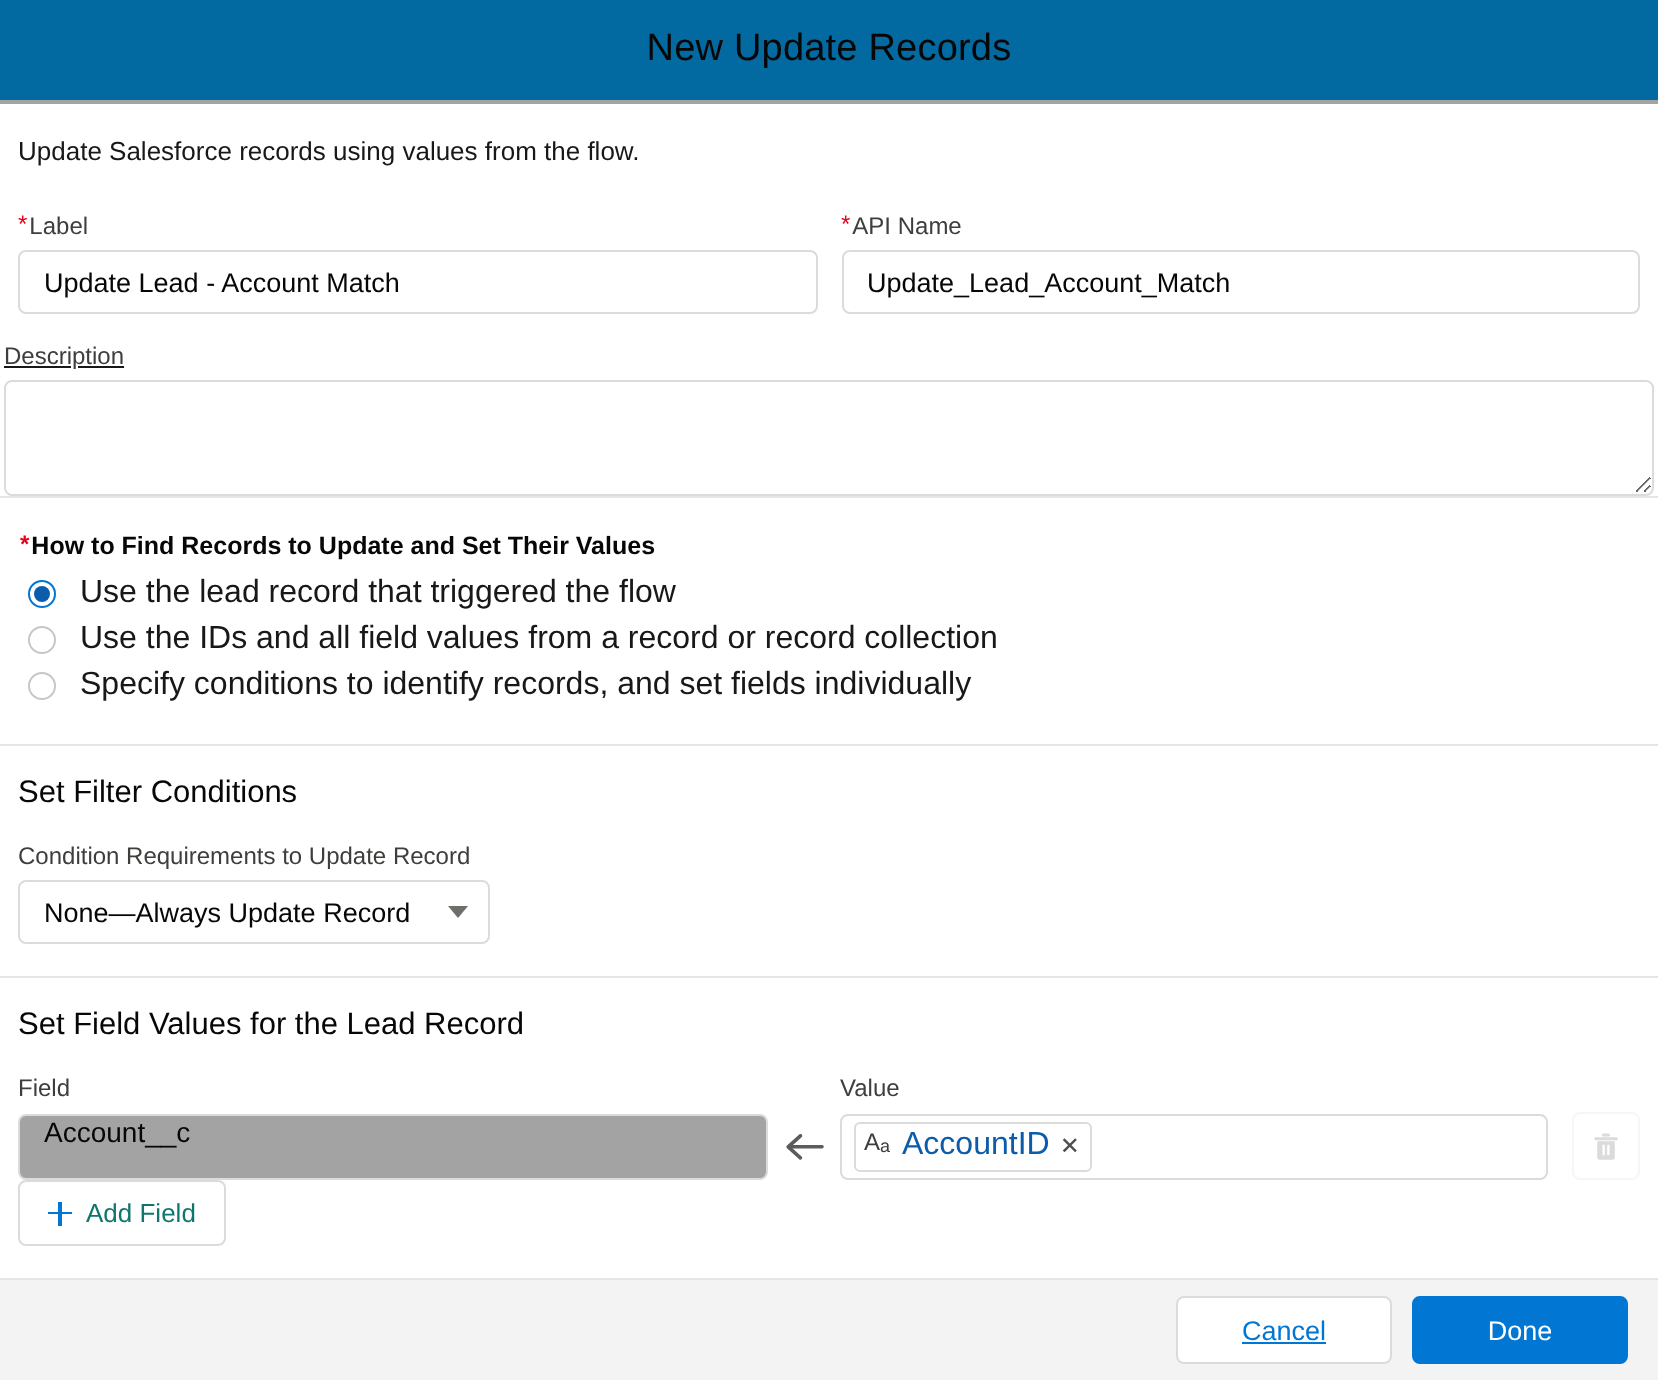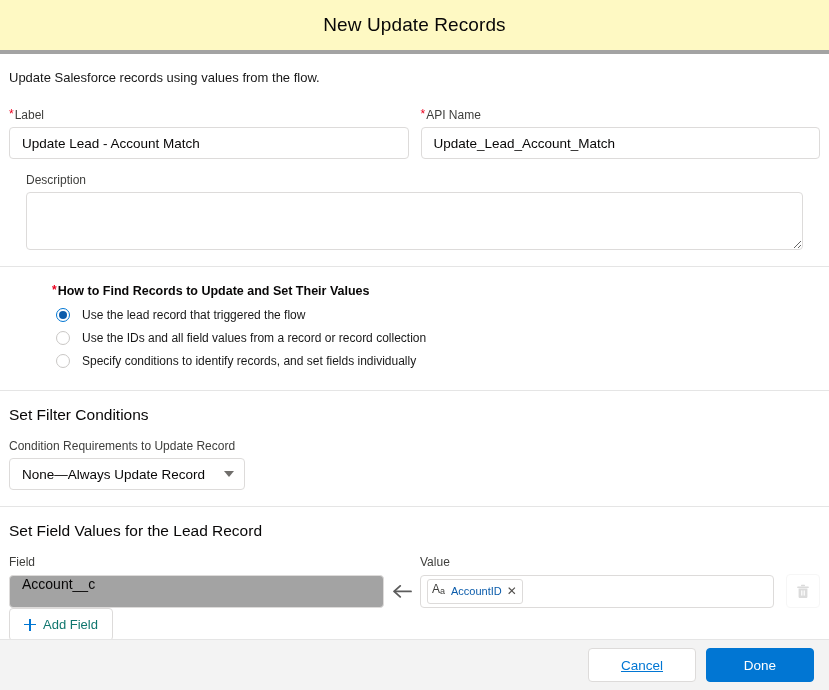--- a/index.html
+++ b/index.html
@@ -24,22 +24,22 @@
     position: relative;
   }
 
   
   .modal-header {
     height: 50px;
     min-height: 50px;
     display: flex;
     align-items: center;
     justify-content: center;
-    background: #fef9c3;
-    border-bottom: 4px solid #a3a3a3;
+    background: #0369a1;
+    border-bottom: 2px solid #a3a3a3;
   }
   .modal-title {
     font-size: 19px;
     font-weight: 400;
     color: #080707;
     letter-spacing: 0.1px;
   }
 
   
   .modal-body {
@@ -107,29 +107,28 @@
     background: #ffffff;
     font-size: 13.5px;
     font-family: "Liberation Sans", sans-serif;
     color: #080707;
     padding: 8px 12px;
     outline: none;
     resize: vertical;
     display: block;
   }
   .desc-block {
-    padding: 0 26px;
+    padding: 0 2px;
     margin-top: 14px;
-    margin-bottom: 16px;
+    text-decoration: underline;
   }
 
   
   .radio-section {
-    padding: 16px 9px 16px 27px;
-    margin-left: 25px;
+    padding: 16px 9px 16px 10px;
   }
   .radio-legend {
     font-size: 12.5px;
     font-weight: bold;
     color: #080707;
     margin-bottom: 6px;
     line-height: 16px;
   }
   .radio-item {
     display: flex;
@@ -157,21 +156,21 @@
     position: absolute;
     left: 50%;
     top: 50%;
     transform: translate(-50%, -50%);
     width: 8px;
     height: 8px;
     border-radius: 50%;
     background: #0b5cab;
   }
   .radio-label {
-    font-size: 12px;
+    font-size: 16px;
     color: #181818;
     line-height: 20px;
   }
 
   
   .sub-section {
     padding: 14px 9px 16px 9px;
   }
   .section-heading {
     font-size: 15.5px;
@@ -301,21 +300,21 @@
     font-family: "Liberation Sans", sans-serif;
   }
   .pill-type-icon .a-small {
     position: absolute;
     left: 8px;
     top: 3px;
     font-size: 9px;
     font-family: "Liberation Sans", sans-serif;
   }
   .pill-label {
-    font-size: 11px;
+    font-size: 16px;
     color: #0b5cab;
     line-height: 1;
     white-space: nowrap;
   }
   .pill-remove {
     font-size: 12px;
     color: #514f4d;
     line-height: 1;
     cursor: pointer;
     font-family: "Liberation Sans", sans-serif;

